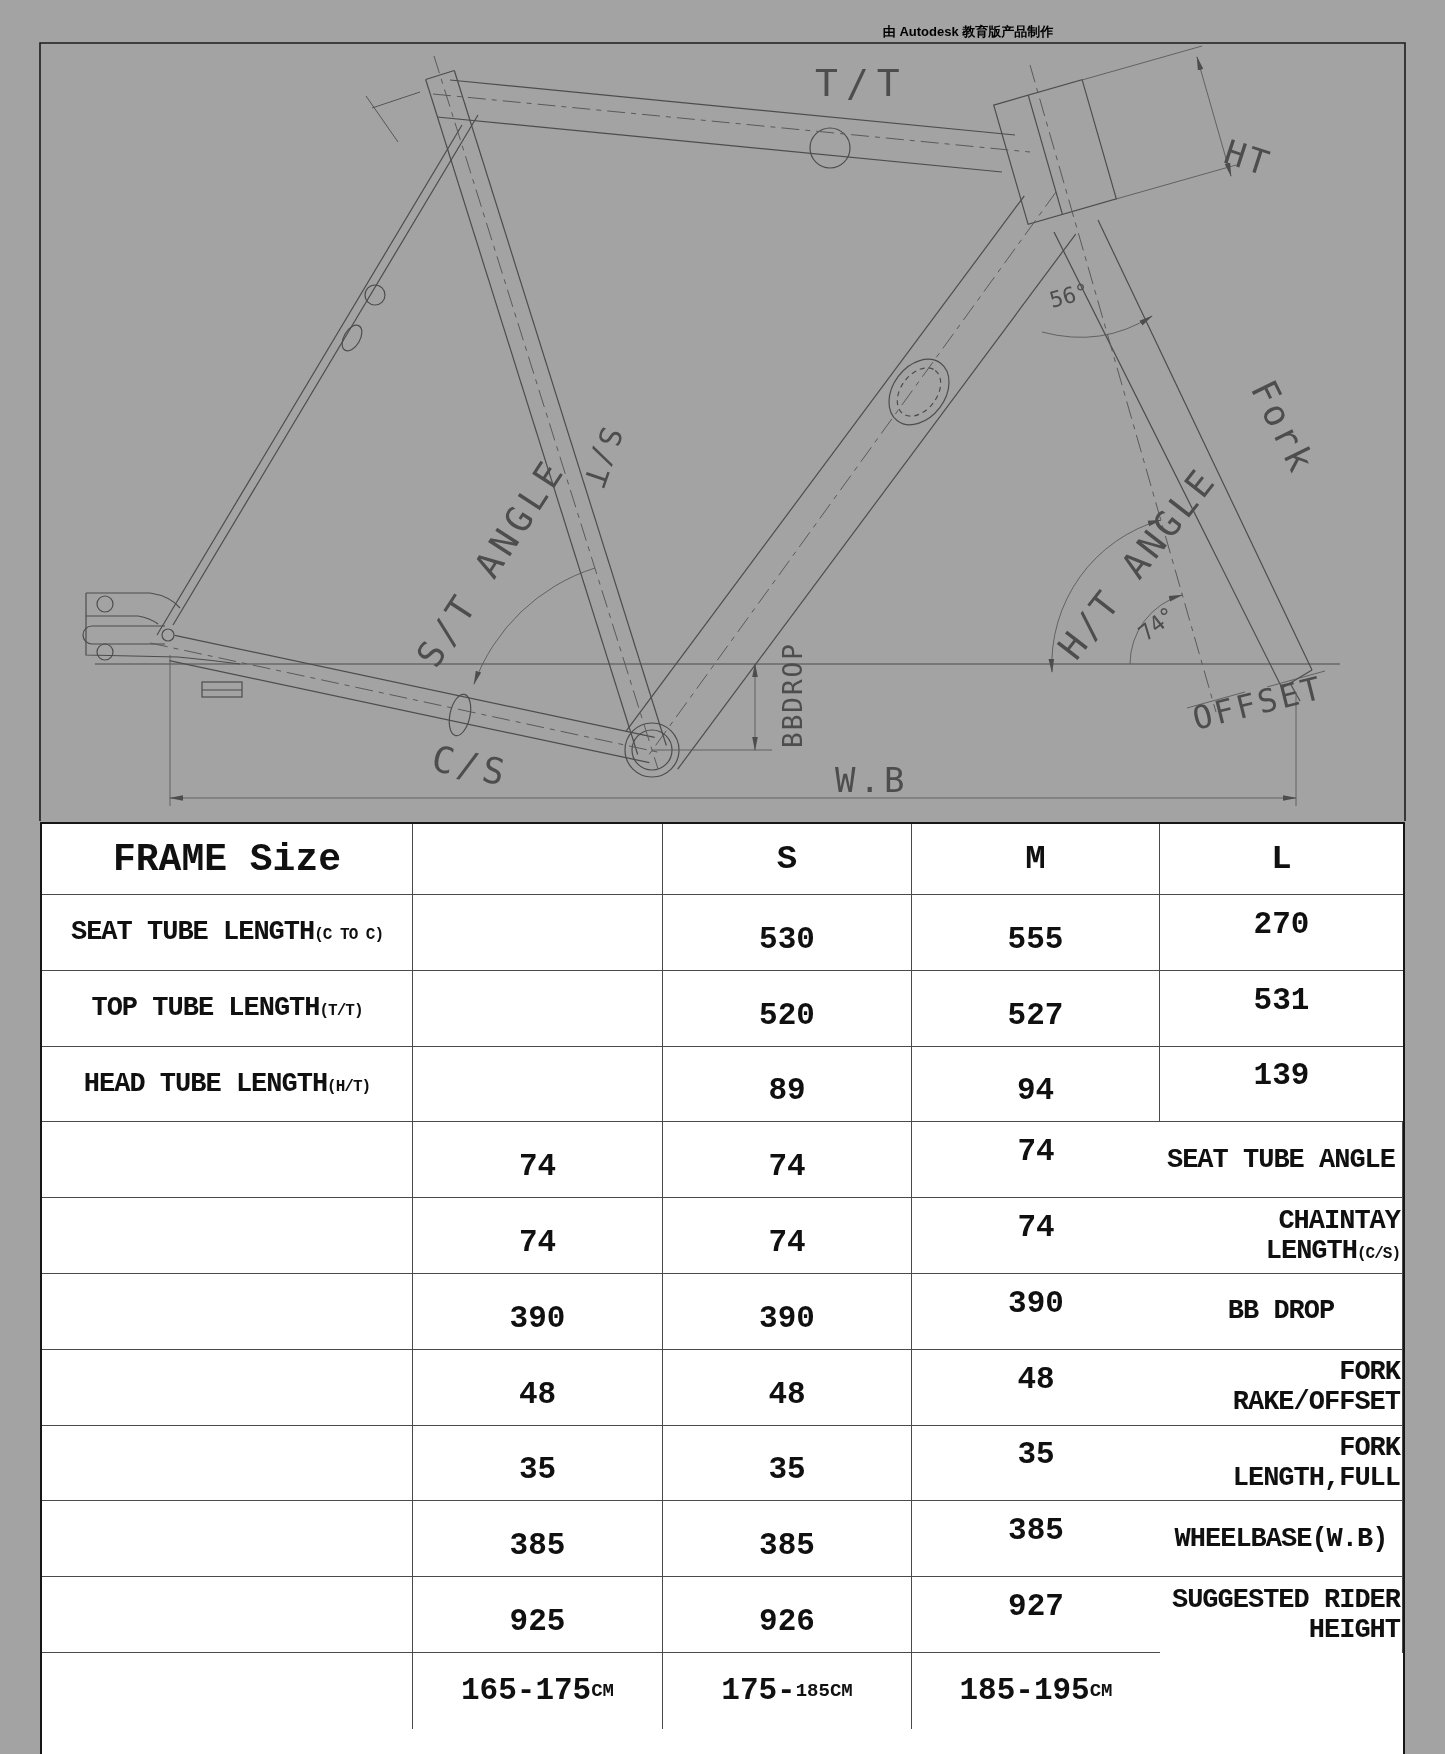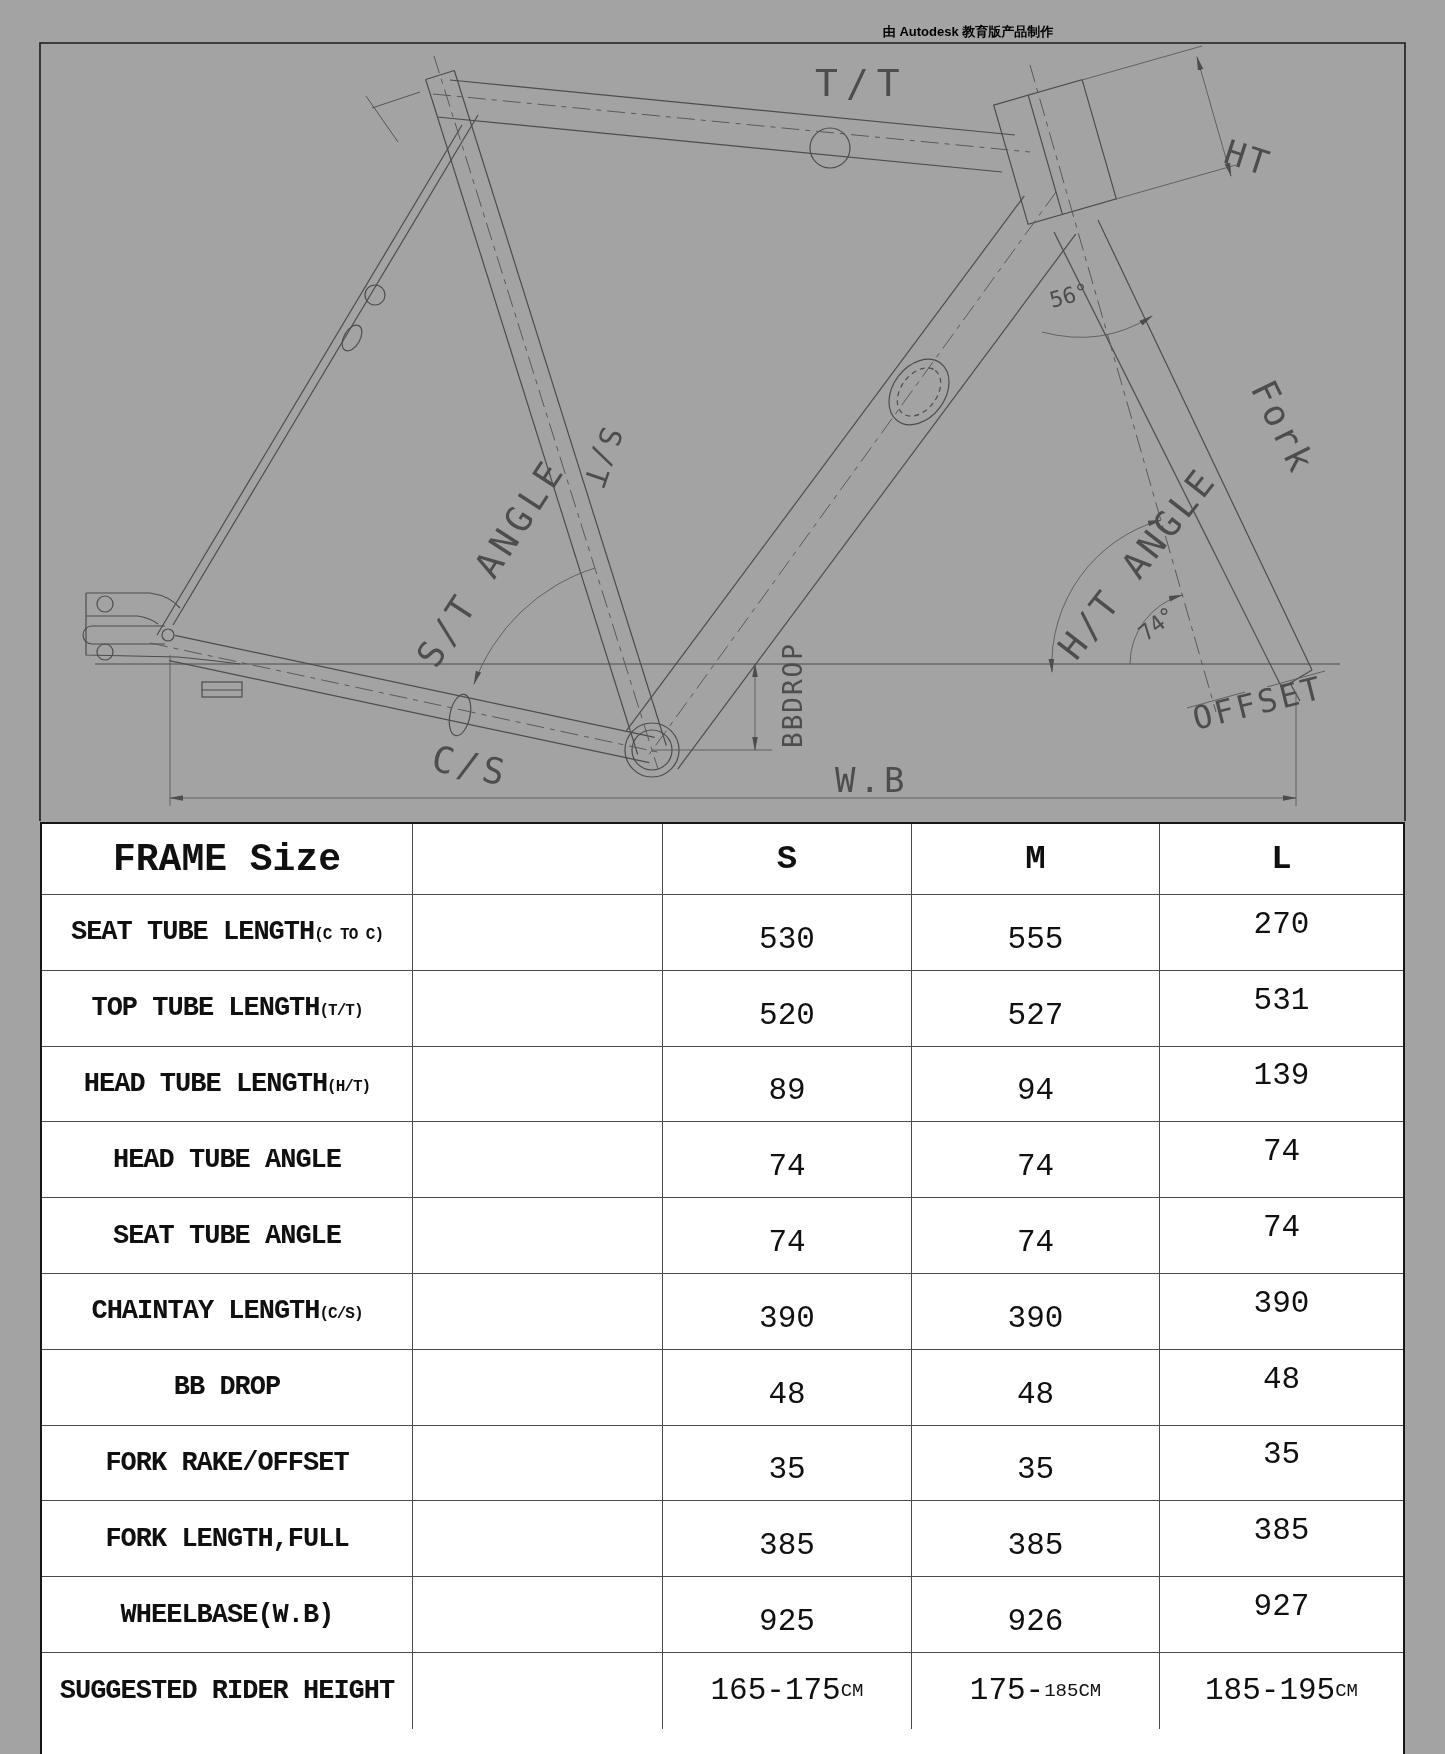--- a/index.html
+++ b/index.html
@@ -19,21 +19,21 @@
   .cell{
     box-sizing:border-box;border-right:1px solid #4a4a4a;border-bottom:1px solid #4a4a4a;
     display:flex;align-items:center;justify-content:center;overflow:hidden;color:#101010;
   }
   .cell.lastcol{border-right:none;}
   .cell.lastrow{border-bottom:none;}
   .head-title{font-size:38px;font-weight:bold;letter-spacing:0px;}
   .head-col{font-size:34px;font-weight:bold;}
   .rowlabel{font-size:27px;font-weight:bold;letter-spacing:-1px;padding:0 2px;text-align:right;}
   .rowlabel .sub{font-size:16px;letter-spacing:-1px;}
-  .val{font-size:31px;font-weight:normal;}
+  .val{font-size:31px;font-weight:bold;}
   .val .small{font-size:19px;}
   .val.num{padding-top:14px;}
   .val.num.colL{padding-top:0;padding-bottom:16px;}
 </style>
 </head>
 <body>
 
 <div class="page">
 
   <svg class="diagram" width="1445" height="822" viewBox="0 0 1445 822">
@@ -182,23 +182,20 @@
       <div class="cell "></div>
       <div class="cell val num">
         <span>89</span>
       </div>
       <div class="cell val num">
         <span>94</span>
       </div>
       <div class="cell val num colL lastcol">
         <span>139</span>
       </div>
-      <div class="cell rowlabel">
-        <span>HEAD TUBE ANGLE</span>
-      </div>
       <div class="cell "></div>
       <div class="cell val num">
         <span>74</span>
       </div>
       <div class="cell val num">
         <span>74</span>
       </div>
       <div class="cell val num colL lastcol">
         <span>74</span>
       </div>

